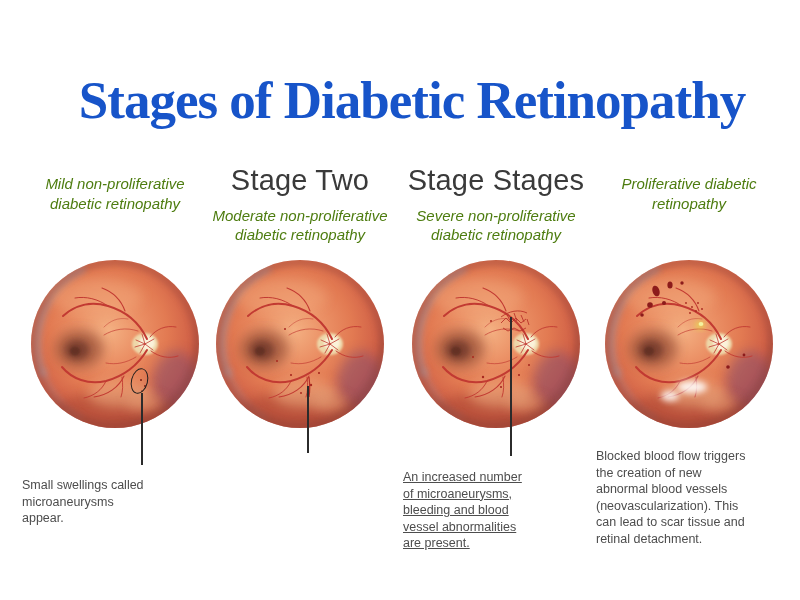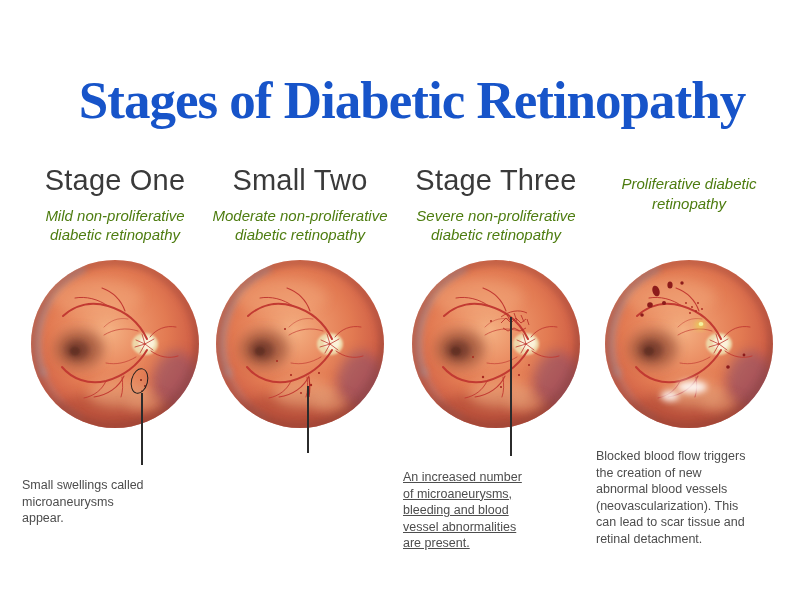--- a/index.html
+++ b/index.html
@@ -40,21 +40,20 @@
   .caption-s3{top:304px;text-decoration:underline;} .caption-s4{top:283px;}
 </style>
 </head>
 <body>
 
 <div class="page">
 
   <h1 class="title" style="color: rgb(23, 84, 201);">Stages of Diabetic Retinopathy</h1>
 
   <div class="col col1">
-    <h2 class="stage-heading">Stage One</h2>
     <div class="stage-sub">Mild non-proliferative
 diabetic retinopathy</div>
     <div class="retina">
 <svg viewBox="0 0 170 170" width="170" height="170" xmlns="http://www.w3.org/2000/svg">
   <defs>
     <radialGradient id="gb0" cx="46%" cy="42%" r="64%">
       <stop offset="0%" stop-color="#f4b183"></stop>
               <stop offset="30%" stop-color="#eb9065"></stop>
       <stop offset="55%" stop-color="#e27a52"></stop>
               <stop offset="78%" stop-color="#d16147"></stop>
@@ -113,21 +112,21 @@
   </g>
 </svg></div>
     <div class="ann-ellipse"></div>
     <div class="pointer pointer-s1"></div>
     <div class="caption caption-s1">Small swellings called
 microaneurysms
 appear.</div>
   </div>
 
   <div class="col col2">
-    <h2 class="stage-heading">Small Two</h2>
+    <h2 class="stage-heading">Stage Two</h2>
     <div class="stage-sub">Moderate non-proliferative
 diabetic retinopathy</div>
     <div class="retina">
 <svg viewBox="0 0 170 170" width="170" height="170" xmlns="http://www.w3.org/2000/svg">
   <defs>
     <radialGradient id="gb1" cx="46%" cy="42%" r="64%">
       <stop offset="0%" stop-color="#f4b183"></stop>
               <stop offset="30%" stop-color="#eb9065"></stop>
       <stop offset="55%" stop-color="#e27a52"></stop>
               <stop offset="78%" stop-color="#d16147"></stop>
@@ -186,21 +185,21 @@
               <circle cx="70" cy="70" r="1"></circle>
             </g>
    <path d="M94,118 C95,126 95,132 94,138" stroke="#b52e28" stroke-width="1.2" fill="none"></path>
     <circle cx="85" cy="85" r="82" fill="none" stroke="#8a4038" stroke-width="6" filter="url(#f31)" opacity="0.4"></circle>
   </g>
 </svg></div>
     <div class="pointer pointer-s2"></div>
   </div>
 
   <div class="col col3">
-    <h2 class="stage-heading">Stage Three</h2>
+    <h2 class="stage-heading">Stage Stages</h2>
     <div class="stage-sub">Severe non-proliferative
 diabetic retinopathy</div>
     <div class="retina">
 <svg viewBox="0 0 170 170" width="170" height="170" xmlns="http://www.w3.org/2000/svg">
   <defs>
     <radialGradient id="gb2" cx="46%" cy="42%" r="64%">
       <stop offset="0%" stop-color="#f4b183"></stop>
               <stop offset="30%" stop-color="#eb9065"></stop>
       <stop offset="55%" stop-color="#e27a52"></stop>
               <stop offset="78%" stop-color="#d16147"></stop>

